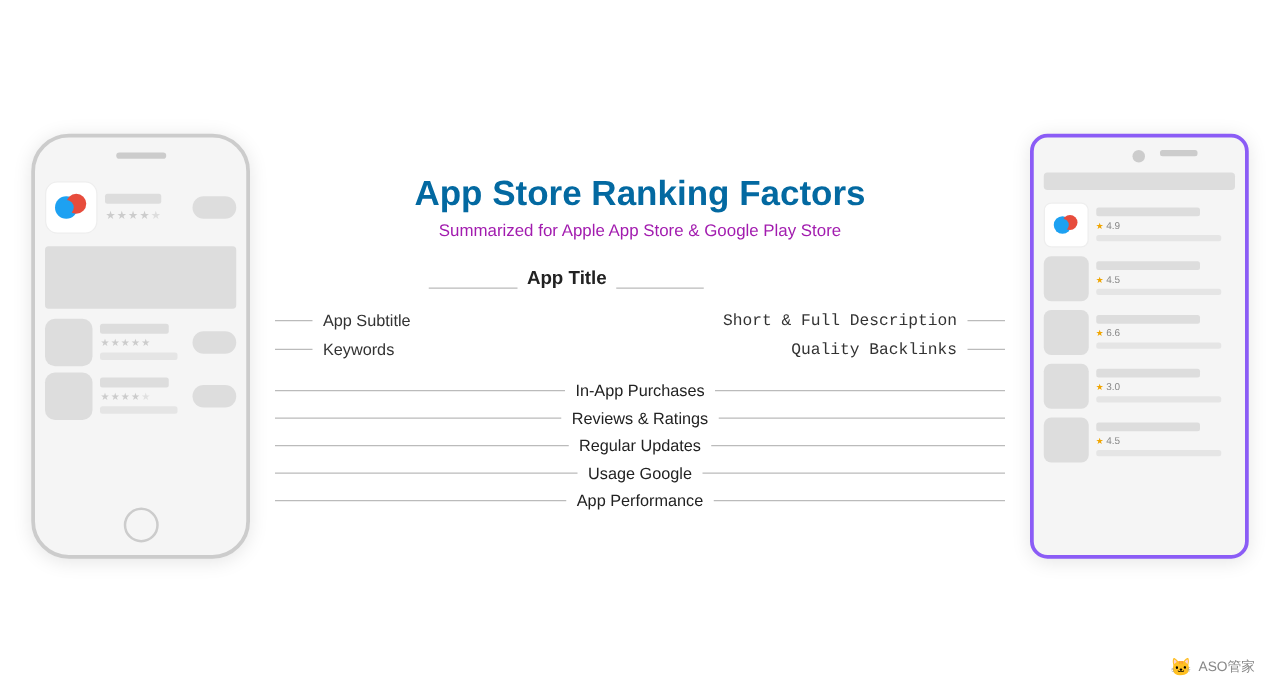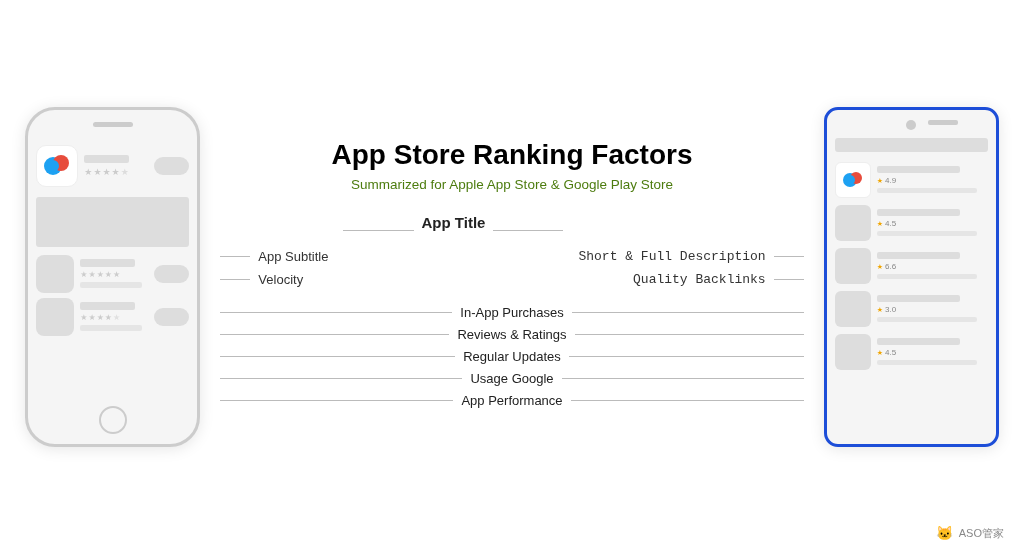--- a/index.html
+++ b/index.html
@@ -31,29 +31,29 @@
       display: flex;
       flex-direction: column;
       align-items: center;
       padding: 0 20px;
       z-index: 2;
     }
 
     .main-title {
       font-size: 28px;
       font-weight: 800;
-      color: #000000;
+      color: #0369a1;
       text-align: center;
       line-height: 1.2;
       margin-bottom: 6px;
     }
 
     .subtitle {
       font-size: 13.5px;
-      color: #4d7c0f;
+      color: #a21caf;
       text-align: center;
       margin-bottom: 22px;
       font-weight: 400;
     }
 
     .factors-grid {
       display: flex;
       flex-direction: column;
       align-items: center;
       width: 100%;
@@ -303,21 +303,21 @@
       display: flex;
       align-items: center;
       gap: 6px;
       margin-bottom: 5px;
     }
 
     
     .android {
       width: 175px;
       height: 340px;
-      border: 3px solid #1d4ed8;
+      border: 3px solid #8b5cf6;
       border-radius: 14px;
       background: #f5f5f5;
       position: relative;
       display: flex;
       flex-direction: column;
       align-items: center;
       padding: 28px 8px 15px 8px;
       box-shadow: 0 2px 15px rgba(0,0,0,0.1);
     }
 
@@ -508,21 +508,21 @@
 
     <div class="top-section">
 
       <div class="left-factors">
         <div class="left-factor-item">
           <div class="short-line"></div>
           <span class="factor-small">App Subtitle</span>
         </div>
         <div class="left-factor-item">
           <div class="short-line"></div>
-          <span class="factor-small">Velocity</span>
+          <span class="factor-small">Keywords</span>
         </div>
       </div>
 
       <div class="center-top">
         <div style="display:flex; align-items:flex-end; width:220px; margin-bottom:6px;">
           <div style="flex:1; height:1px; background:#bbb;"></div>
           <span class="factor-label" style="font-size:15px; font-weight:600;">App Title</span>
           <div style="flex:1; height:1px; background:#bbb;"></div>
         </div>
       </div>

